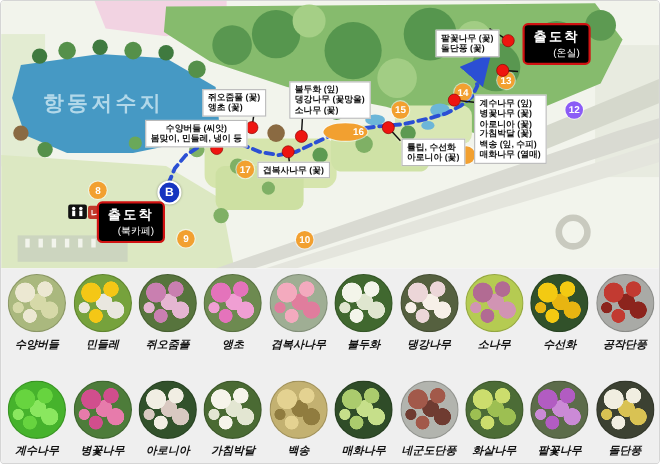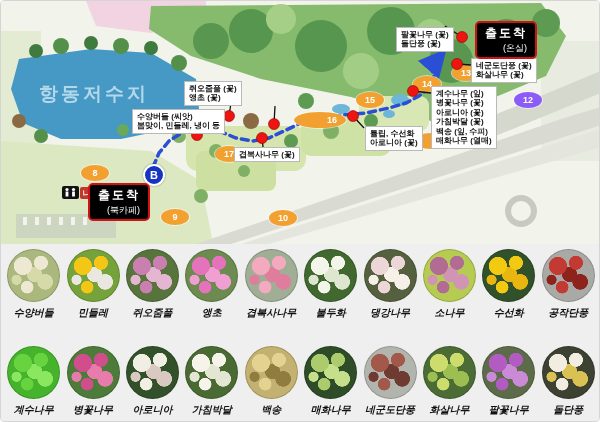--- a/index.html
+++ b/index.html
@@ -8,21 +8,21 @@
   
   #map{position:absolute;left:0;top:0;width:600px;height:243px;}
   #map svg{position:absolute;left:0;top:0;}
   .map-title{position:absolute;left:14px;top:10px;background:#fff;border:2px solid #2e8b2e;border-radius:5px;
              padding:3px 10px;font-size:13px;font-weight:bold;color:#111;letter-spacing:1px;}
   .lake-label{position:absolute;left:38px;top:80px;font-size:19px;font-weight:bold;color:#b8dcec;
               letter-spacing:3px;opacity:.95;}
   .map-label{position:absolute;background:#fff;border:1px solid #b9b9b9;padding:2px 4px;
              font-size:8px;font-weight:bold;color:#111;line-height:1.18;white-space:nowrap;z-index:30;}
   .map-label span{display:block;}
-  .num-marker{position:absolute;width:28px;height:16px;border-radius:50%;background:#f2a030;
+  .num-marker{position:absolute;width:16px;height:16px;border-radius:50%;background:#f2a030;
               color:#fff;font-size:9px;font-weight:bold;display:flex;align-items:center;justify-content:center;
               box-shadow:0 0 0 1px rgba(255,255,255,.55);z-index:10;}
   .terminus{position:absolute;background:#000;border:2px solid #d01212;border-radius:5px;color:#fff;
             text-align:right;padding:2px 8px;z-index:40;}
   .terminus .t1{font-size:12px;font-weight:bold;letter-spacing:2px;}
   .terminus .t2{font-size:9px;}
   .b-marker{position:absolute;width:18px;height:18px;border-radius:50%;background:#1534c0;border:2px solid #fff;
             color:#fff;font-weight:bold;font-size:11px;display:flex;align-items:center;justify-content:center;
             z-index:35;box-shadow:0 0 2px rgba(0,0,0,.4);}
   .na-marker{position:absolute;width:13px;height:12px;background:#c0392b;border-radius:2px;color:#fff;
@@ -169,43 +169,44 @@
       <div class="num-marker" style="left: 513px; top: 91px; background: #8b5cf6; text-align: right;">12</div>
       <div class="num-marker" style="left: 451px; top: 64px; background: rgb(242, 160, 48);">13</div>
       <div class="num-marker" style="left: 412px; top: 75px; background: rgb(242, 160, 48);">14</div>
       <div class="num-marker" style="left: 355px; top: 91px; background: rgb(242, 160, 48);">15</div>
       <div class="num-marker" style="left: 293px; top: 111px; background: rgb(242, 160, 48); padding-left: 24px;">16</div>
       <div class="num-marker" style="left: 214px; top: 145px; background: rgb(242, 160, 48);">17</div>
       <div class="map-label" style="left: 183px; top: 80px;">
         <span>쥐오줌풀 (꽃)</span>
         <span>앵초 (꽃)</span>
       </div>
-      <div class="map-label" style="left: 131px; top: 108px;">
+      <div class="map-label" style="left: 262px; top: 73px;">
+        <span>불두화 (잎)</span>
+        <span>댕강나무 (꽃망울)</span>
+        <span>소나무 (꽃)</span>
+      </div>
+      <div class="map-label" style="left: 131px; top: 108px; text-align: center;">
         <span>수양버들 (씨앗)</span>
         <span>봄맞이, 민들레, 냉이 등</span>
       </div>
       <div class="map-label" style="left: 233px; top: 146px;">
         <span>겹복사나무 (꽃)</span>
       </div>
       <div class="map-label" style="left: 364px; top: 125px;">
         <span>튤립, 수선화</span>
         <span>아로니아 (꽃)</span>
       </div>
       <div class="map-label" style="left: 430px; top: 85px;">
         <span>계수나무 (잎)</span>
         <span>병꽃나무 (꽃)</span>
         <span>아로니아 (꽃)</span>
         <span>가침박달 (꽃)</span>
         <span>백송 (잎, 수피)</span>
         <span>매화나무 (열매)</span>
       </div>
-      <div class="map-label" style="left: 470px; top: 57px;">
-        <span>네군도단풍 (꽃)</span>
-        <span>화살나무 (꽃)</span>
-      </div>
       <div class="map-label" style="left: 395px; top: 12px; margin-top: 14px;">
         <span>팥꽃나무 (꽃)</span>
         <span>돌단풍 (꽃)</span>
       </div>
     </div>
 
   <div id="grid">
     <div class="row" id="row1">
         <div class="plant">
           <div class="photo" style="background: radial-gradient(circle at 30% 32%, rgb(236, 232, 210) 0px, rgb(236, 232, 210) 17%, rgba(0, 0, 0, 0) 18%), radial-gradient(circle at 64% 26%, rgb(236, 232, 210) 0px, rgb(236, 232, 210) 13%, rgba(0, 0, 0, 0) 14%), radial-gradient(circle at 72% 62%, rgb(214, 217, 168) 0px, rgb(214, 217, 168) 15%, rgba(0, 0, 0, 0) 16%), radial-gradient(circle at 38% 72%, rgb(236, 232, 210) 0px, rgb(236, 232, 210) 12%, rgba(0, 0, 0, 0) 13%), radial-gradient(circle at 18% 58%, rgb(214, 217, 168) 0px, rgb(214, 217, 168) 9%, rgba(0, 0, 0, 0) 10%), radial-gradient(circle at 52% 48%, rgb(214, 217, 168) 0px, rgb(214, 217, 168) 19%, rgba(0, 0, 0, 0) 20%), rgb(170, 184, 126);"></div>

